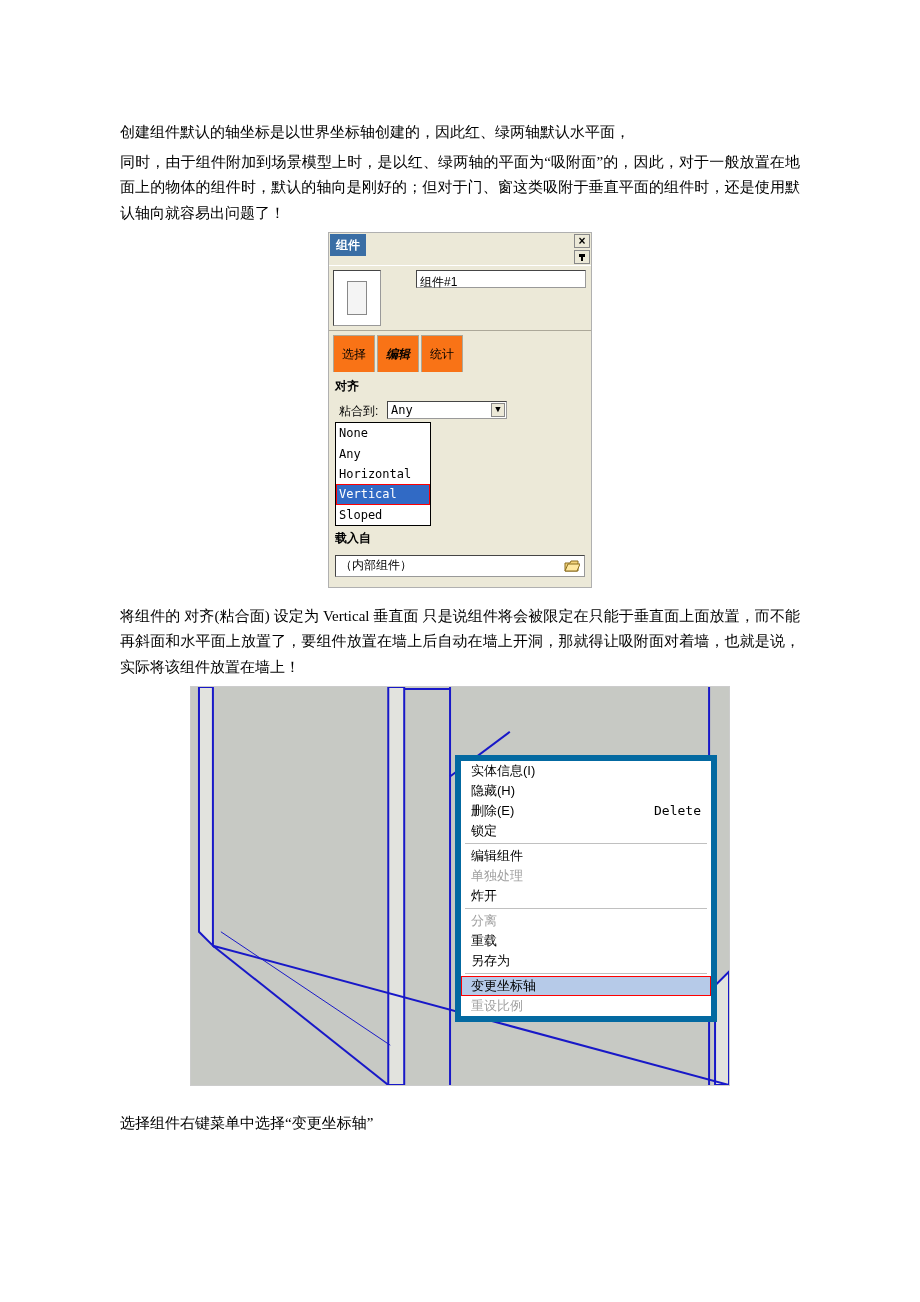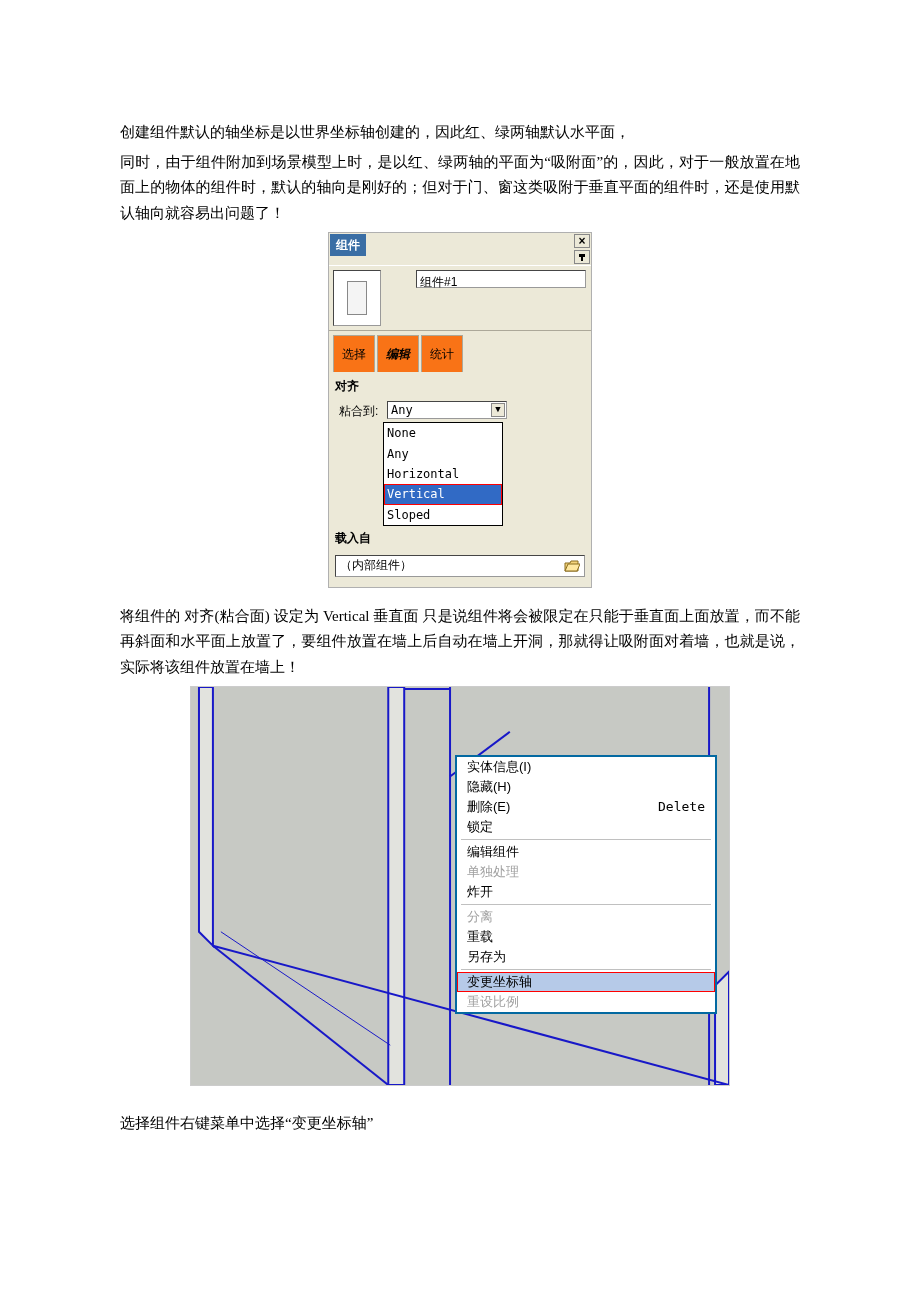--- a/index.html
+++ b/index.html
@@ -113,25 +113,24 @@
     padding: 0 1px 0 3px;
     font-family: Tahoma, monospace;
   }
   .combo-btn {
     width: 14px; height: 14px;
     border: 1px solid #888; background: #ece9d8;
     display:flex; align-items:center; justify-content:center;
     font-size:9px;
   }
   .dropdown-list {
-    width: 120px;
+    width: 96px;
     border: 1px solid #000;
     background: #fff;
     font-family: Tahoma, monospace;
-    margin-left: 48px;
     margin-top: -1px;
   }
   .dropdown-list .opt { padding: 0 3px; }
   .dropdown-list .sel {
     background: #316ac5;
     color: #fff;
     outline: 1px solid red;
     outline-offset: -1px;
     position: relative;
   }
@@ -165,21 +164,21 @@
     text-align:left;
   }
   .fig2 svg.bg {
     position:absolute; inset:0; width:100%; height:100%;
   }
   .ctxmenu {
     position:absolute;
     left: 264px; top: 68px;
     width: 262px;
     background: #fff;
-    border: 2px solid #0369a1;
+    border: 6px solid #0369a1;
     font-family: "SimSun","宋体",Tahoma,sans-serif;
     font-size: 13px;
   }
   .ctxmenu .mi {
     display:flex; justify-content:space-between;
     padding: 2px 10px;
     height: 20px;
     align-items:center;
   }
   .ctxmenu .mi.disabled { color:#a0a0a0; }

